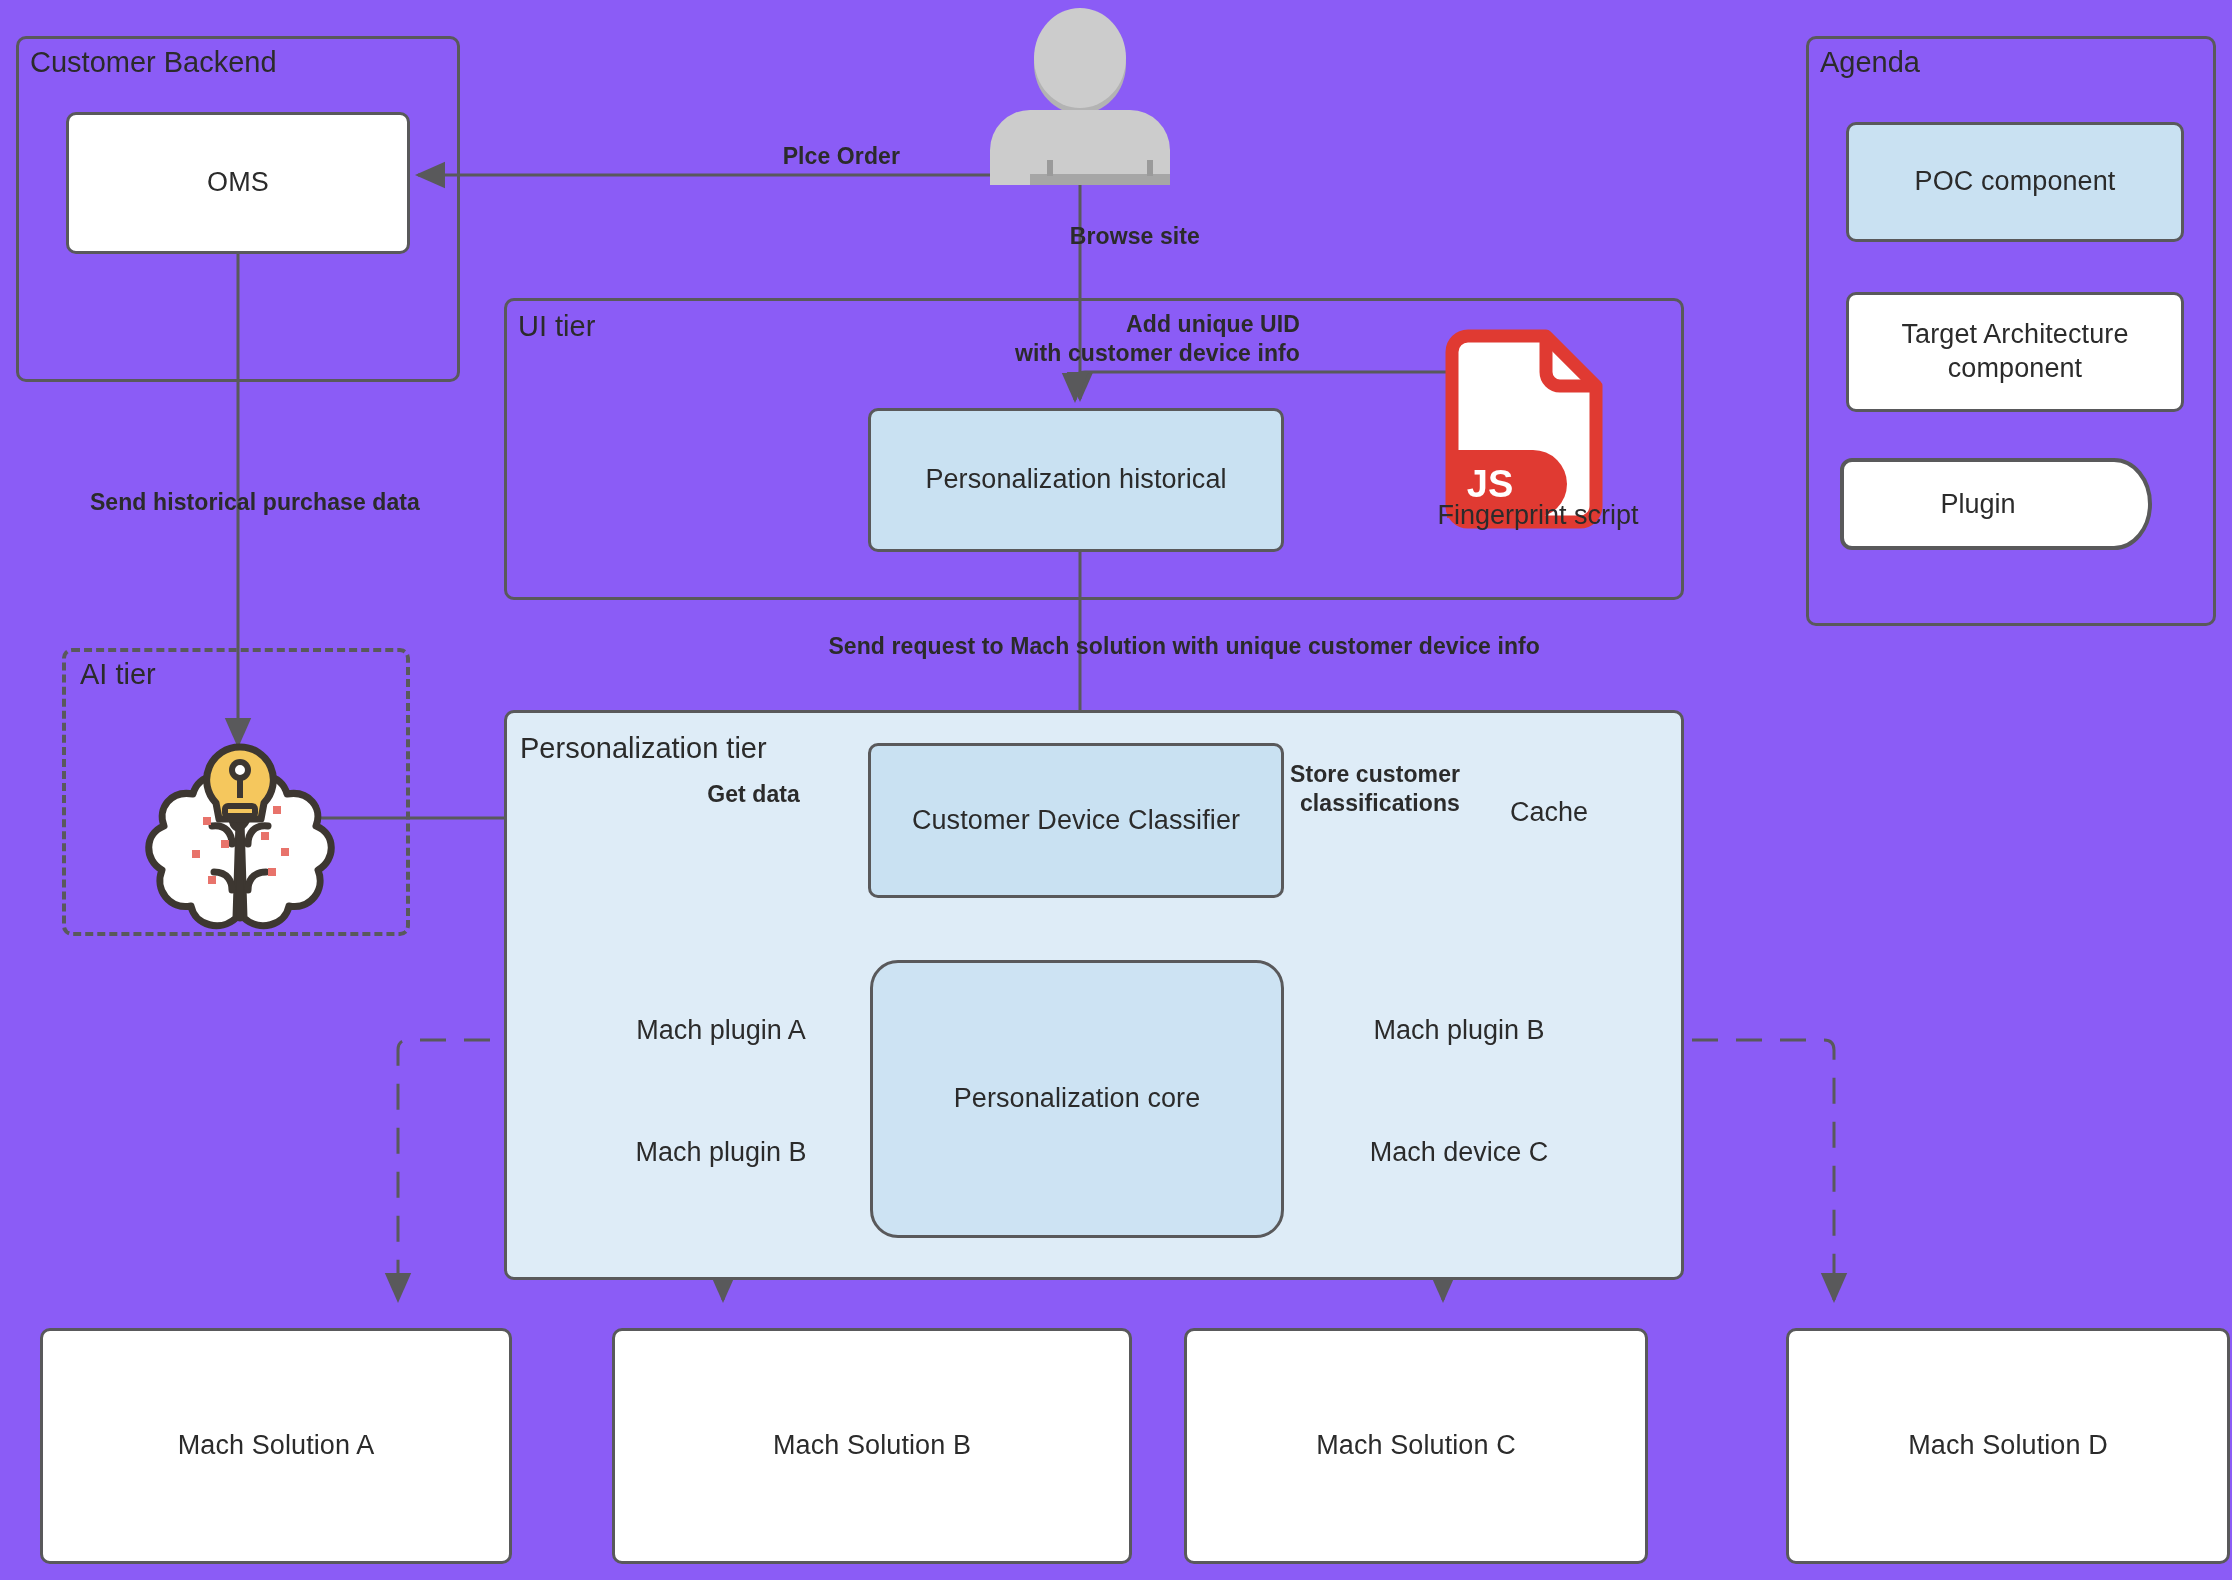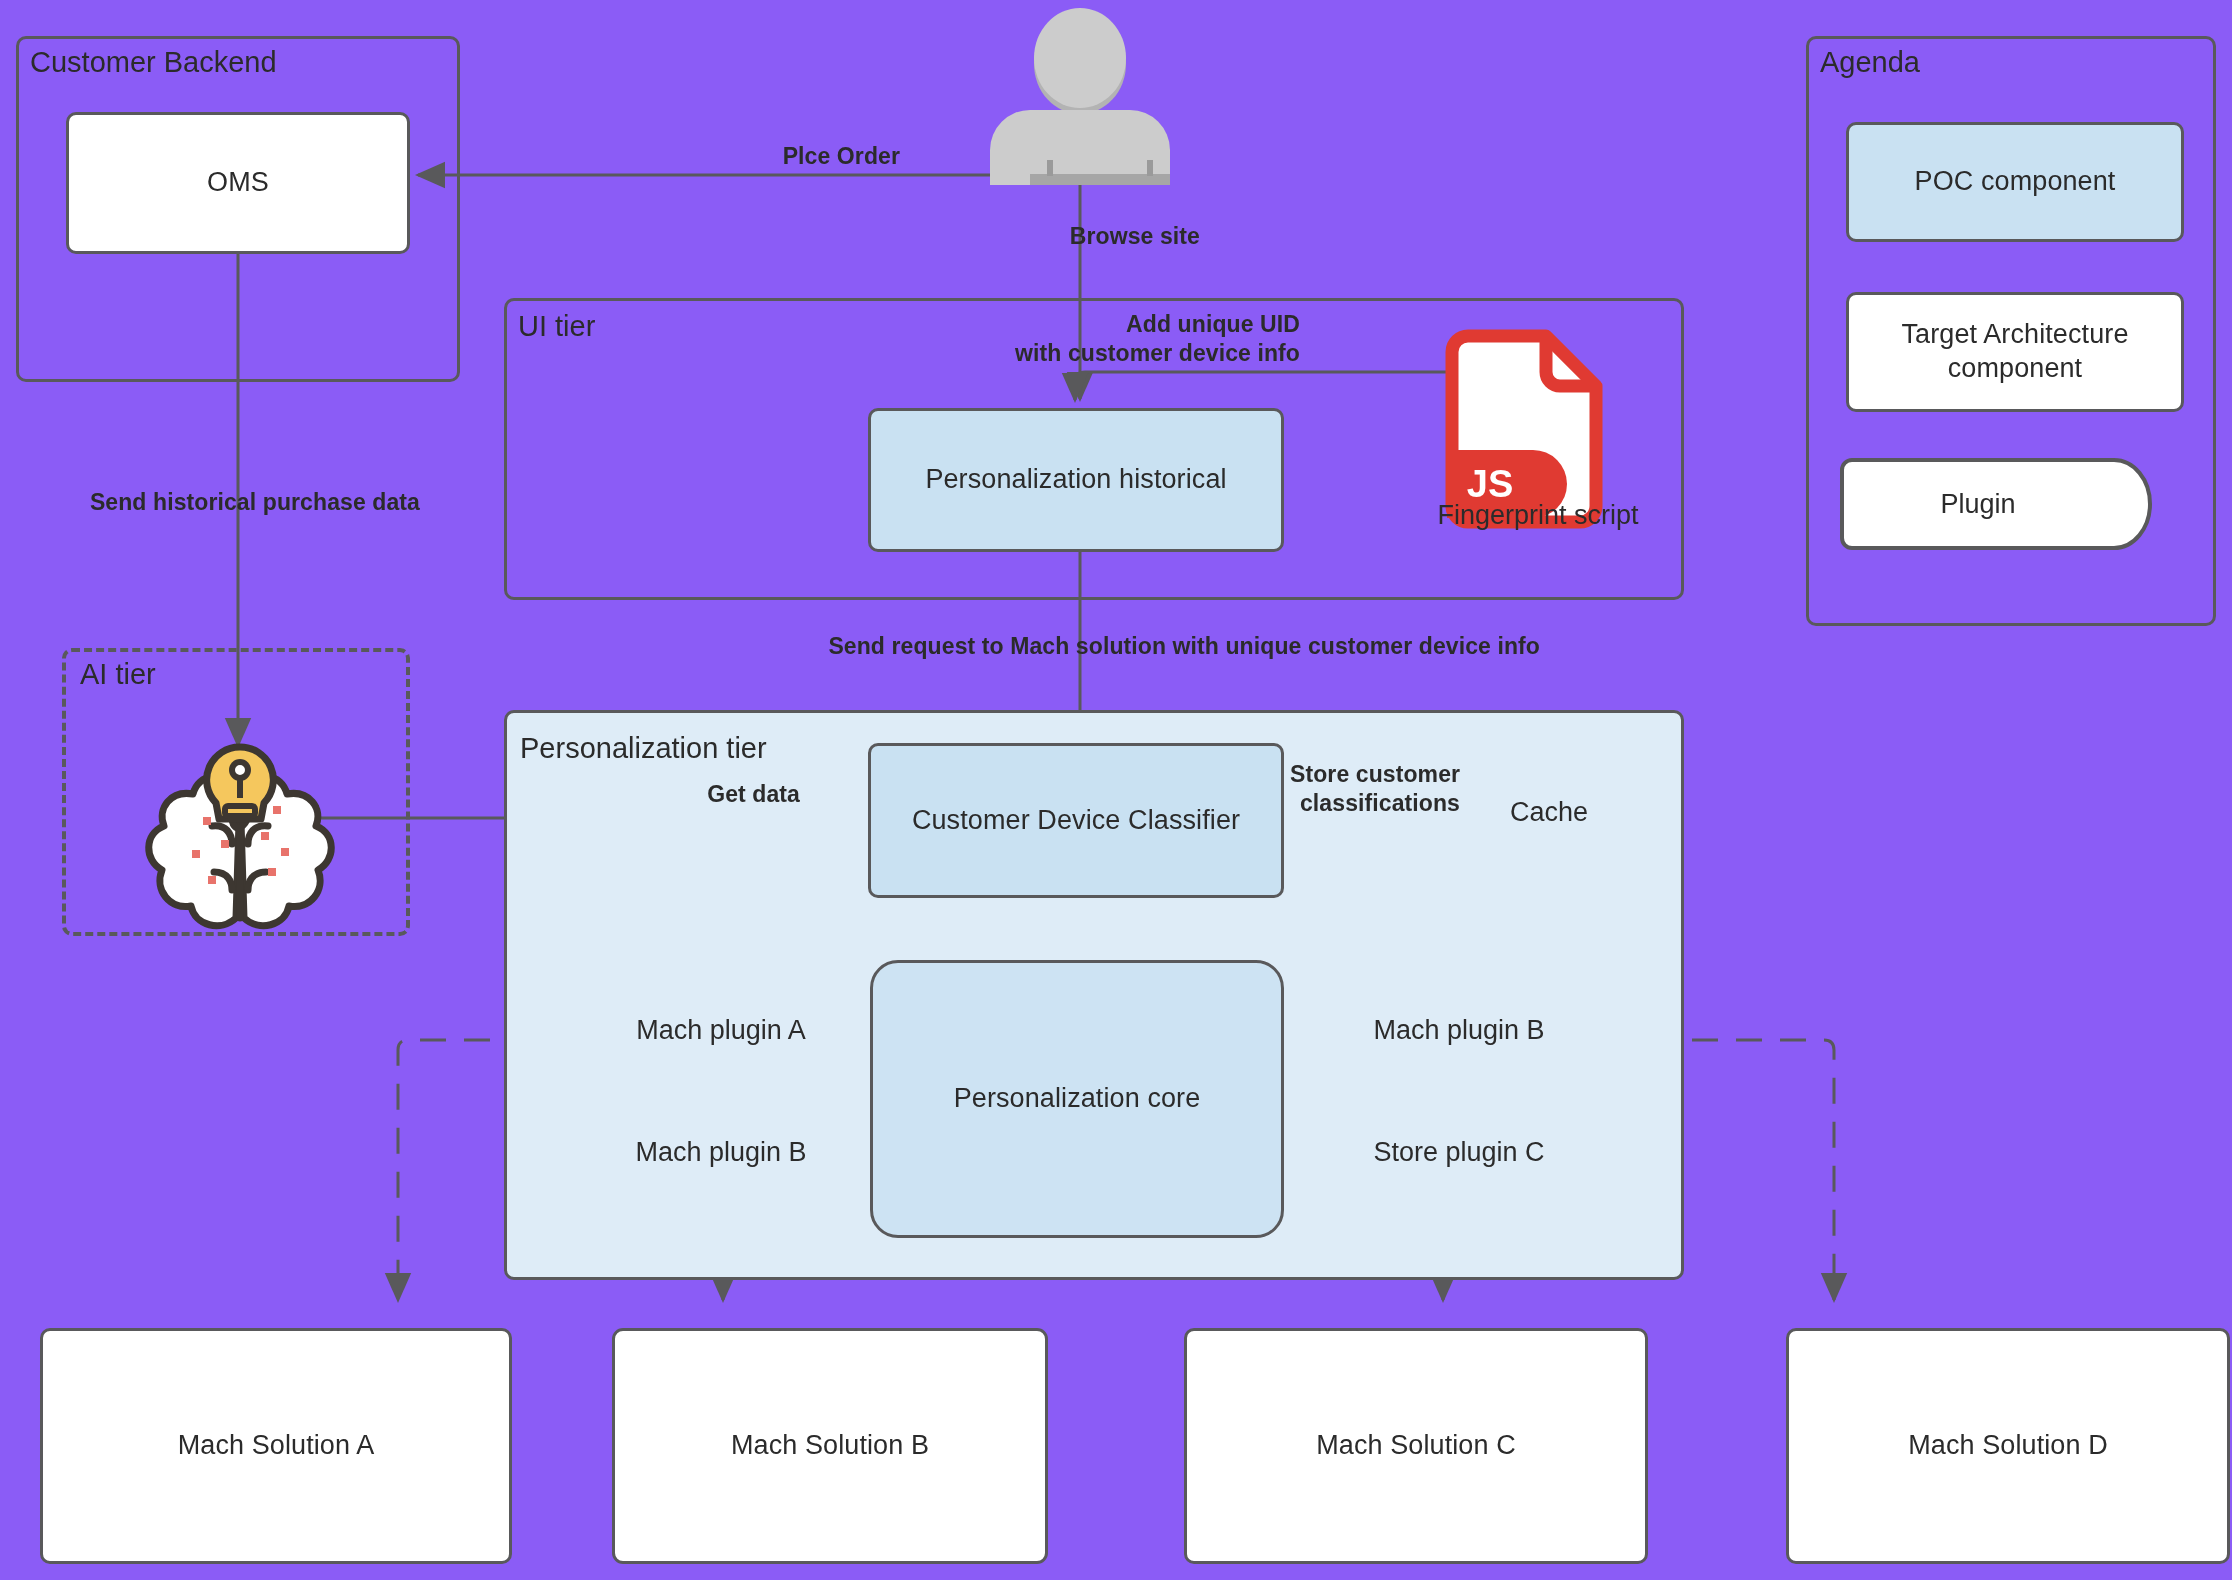--- a/index.html
+++ b/index.html
@@ -245,27 +245,27 @@
   <div class="plugin-label" style="left:572px; top:983px; width:298px; height:94px;">
     <span>Mach plugin A</span>
   </div>
   <div class="plugin-label" style="left:572px; top:1105px; width:298px; height:94px;">
     <span>Mach plugin B</span>
   </div>
   <div class="plugin-label" style="left:1310px; top:983px; width:298px; height:94px;">
     <span>Mach plugin B</span>
   </div>
   <div class="plugin-label" style="left:1310px; top:1105px; width:298px; height:94px;">
-    <span>Store plugin C</span>
+    <span>Mach device C</span>
   </div>
 
   <div class="node" style="left:40px; top:1328px; width:472px; height:236px;">
     <span>Mach Solution A</span>
   </div>
-  <div class="node" style="left:612px; top:1328px; width:436px; height:236px;border-radius:11px;">
+  <div class="node" style="left:612px; top:1328px; width:520px; height:236px;">
     <span>Mach Solution B</span>
   </div>
   <div class="node" style="left:1184px; top:1328px; width:464px; height:236px;">
     <span>Mach Solution C</span>
   </div>
   <div class="node" style="left:1786px; top:1328px; width:444px; height:236px;">
     <span>Mach Solution D</span>
   </div>
 
   <div class="node blue-fill" style="left:1846px; top:122px; width:338px; height:120px;">

